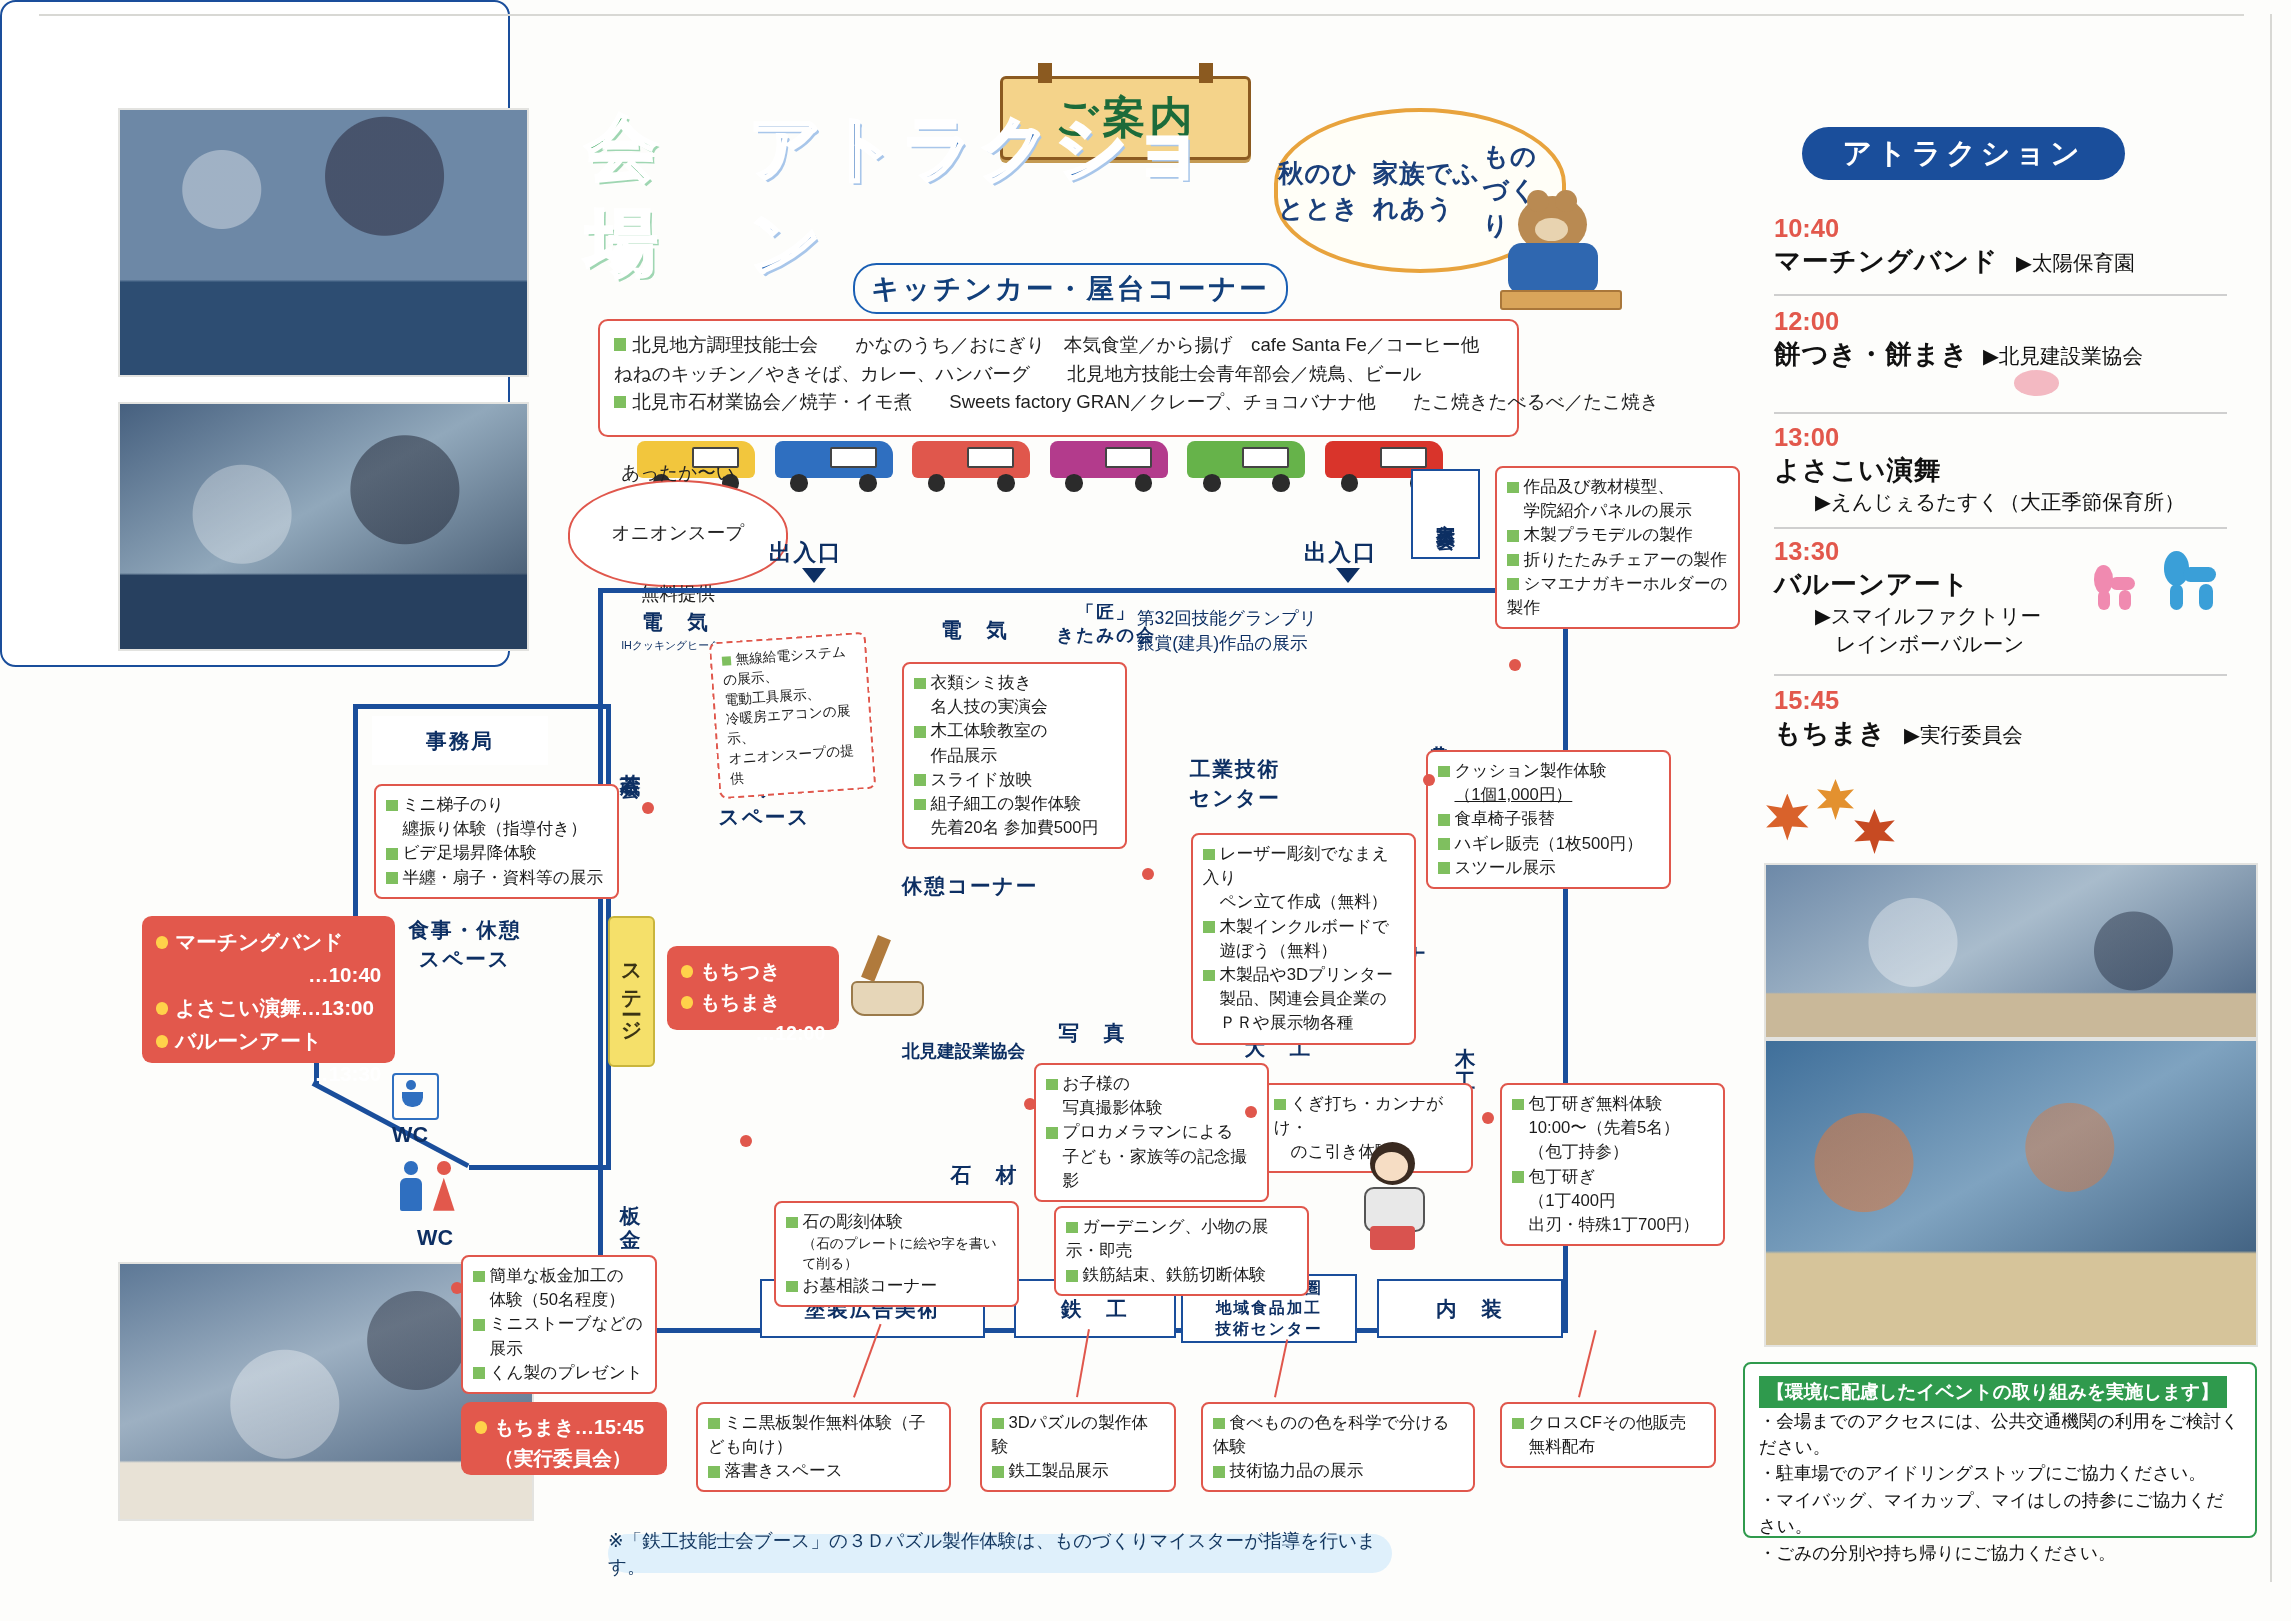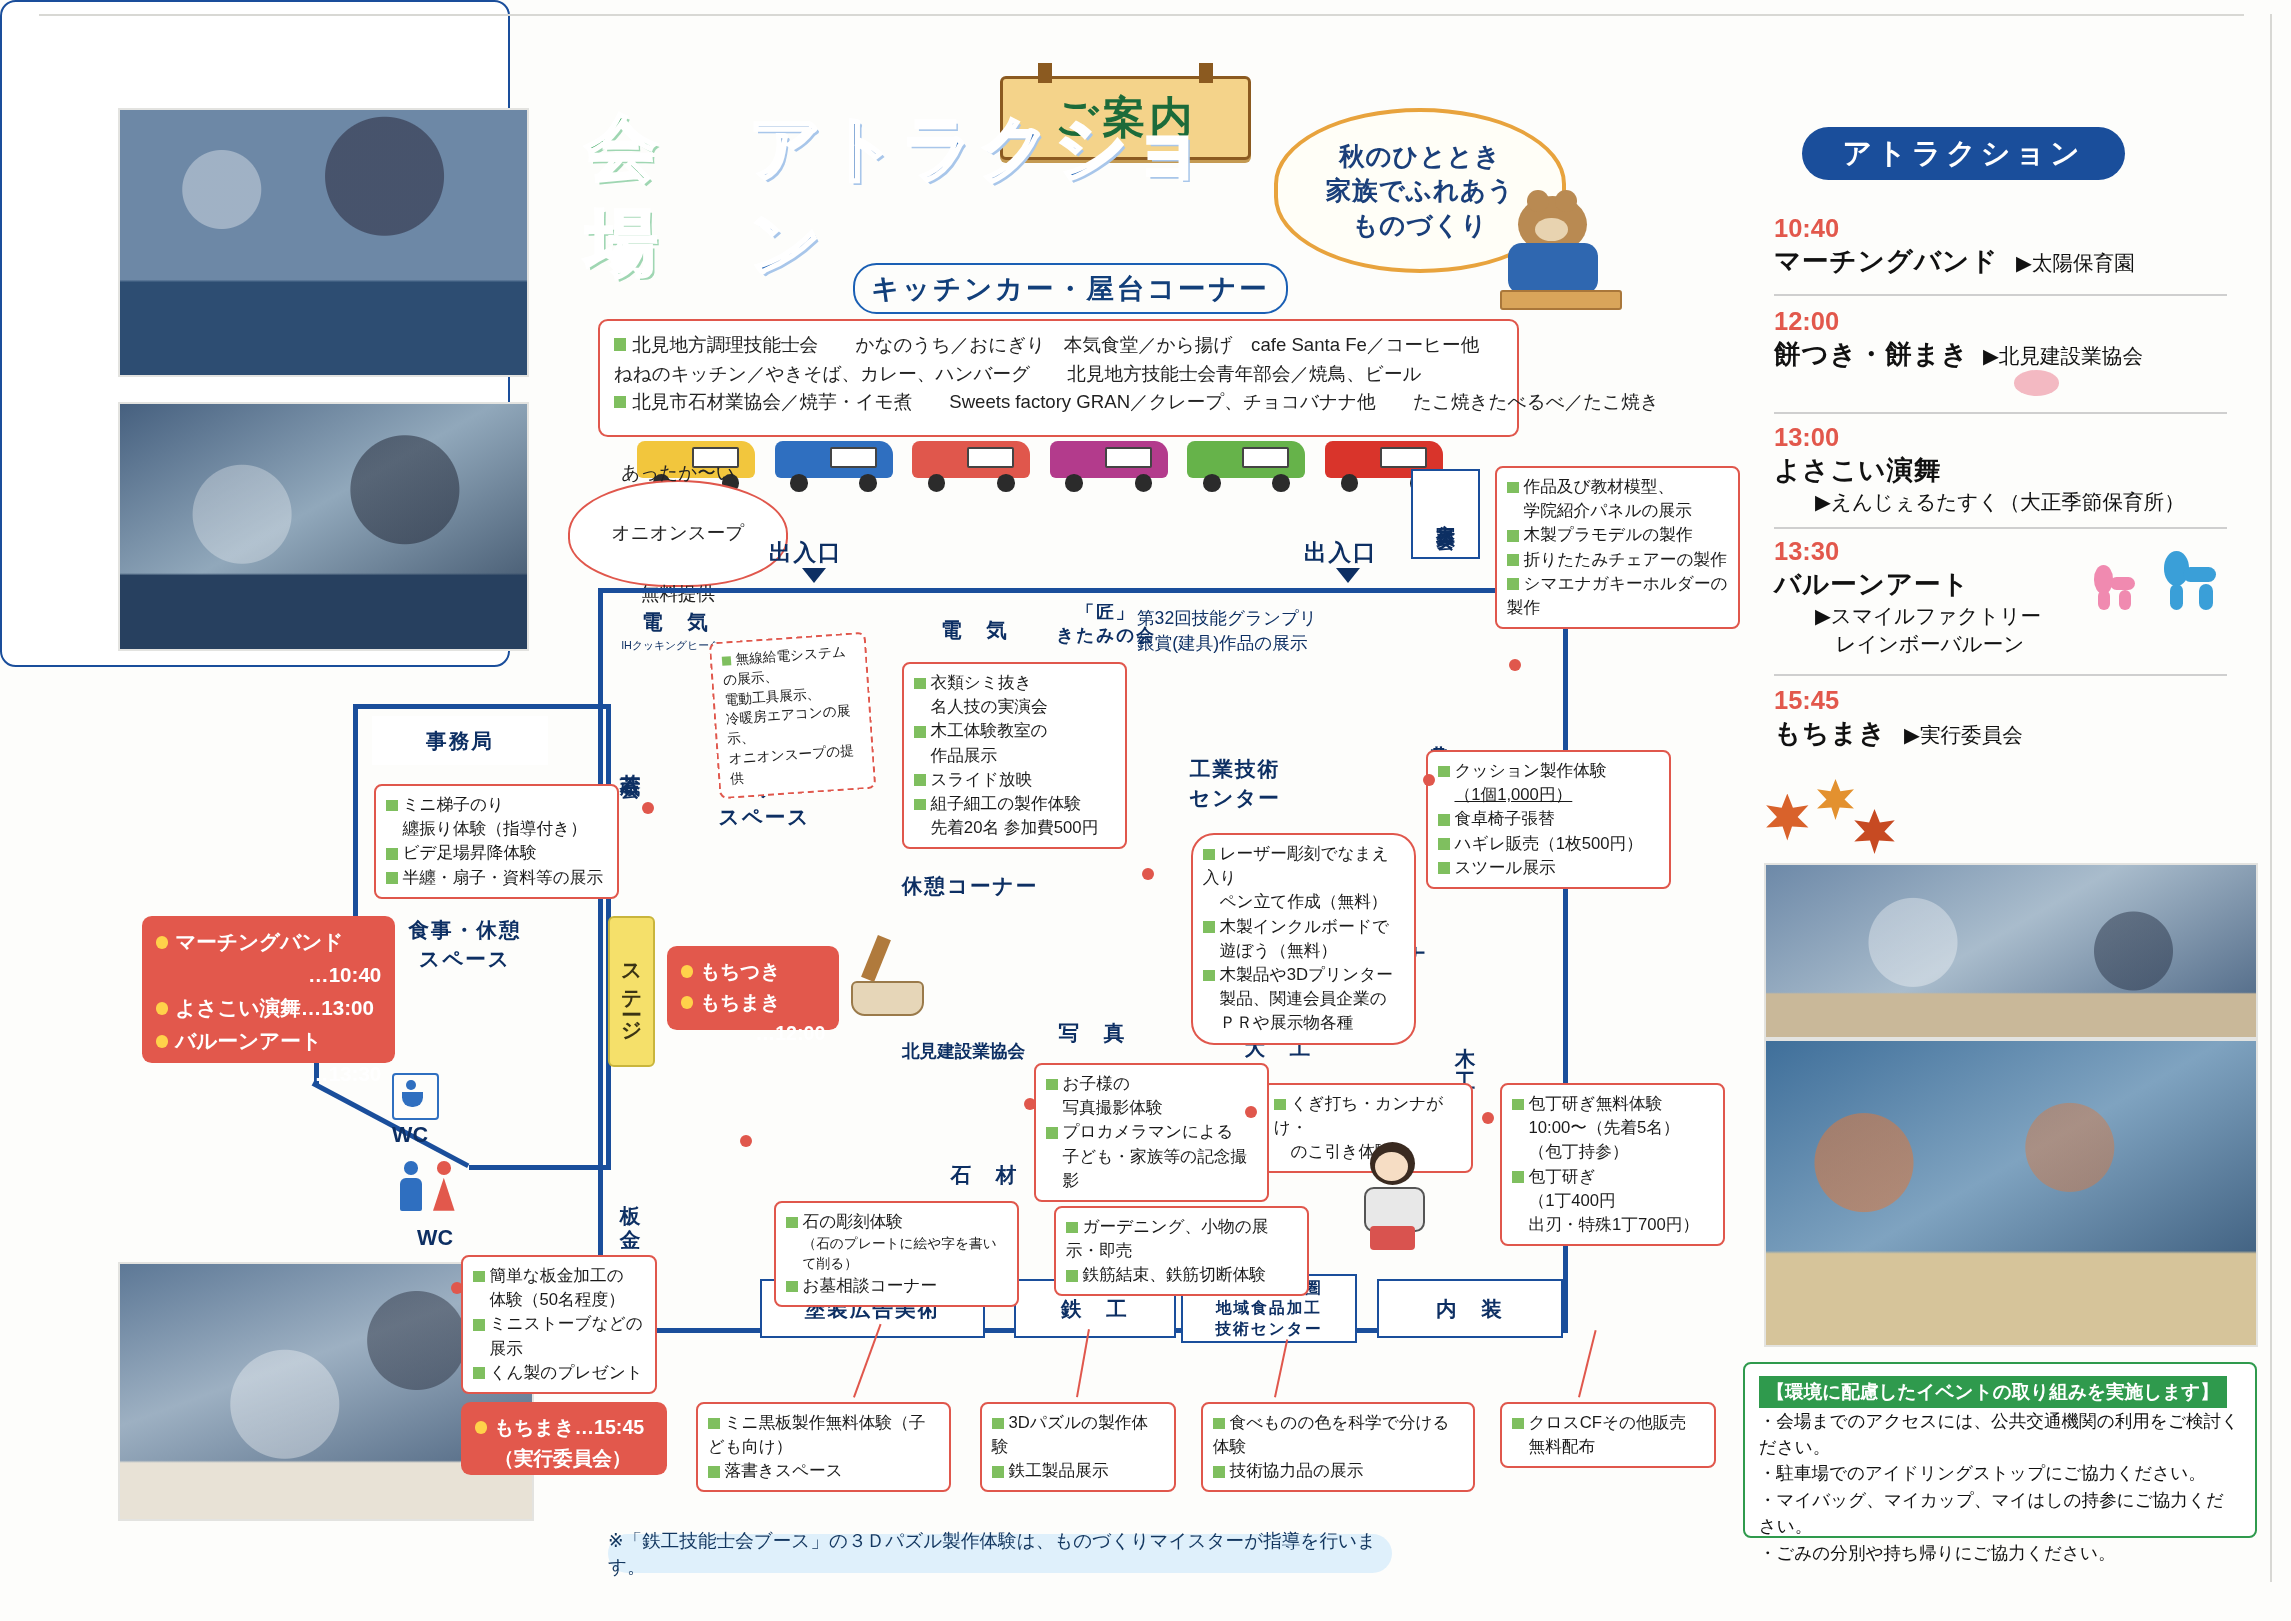--- a/index.html
+++ b/index.html
@@ -15,21 +15,21 @@
   #title-banner{left:1000px;top:76px;width:245px;height:78px;}
   .sign{position:relative;width:100%;height:100%;background:#f4d38a;border:3.9px solid #8b5a20;border-radius:5.9px;box-shadow:0 2.9px 0 #c49a52;display:flex;align-items:center;justify-content:center;}
   .sign span{font-size:43px;font-weight:bold;color:#1c6b3a;letter-spacing:3.9px;}
   .sign:before,.sign:after{content:"";position:absolute;top:-15.7px;width:13.7px;height:19.6px;background:#8b5a20;}
   .sign:before{left:35px;} .sign:after{right:35px;}
   #main-title{left:586px;top:147px;width:667px;height:98px;display:flex;align-items:center;}
   #main-title .t{font-size:71px;font-weight:bold;color:#1f9b4a;-webkit-text-stroke:2.9px #ffffff;letter-spacing:3.9px;text-shadow:2.9px 2.9px 0 #9fd6b2;}
   #main-title .t2{color:#1a5fb4;text-shadow:2.9px 2.9px 0 #a8c6ea;}
   #sub-title{left:853px;top:263px;width:431px;height:47px;border:2px solid #1a5fb4;border-radius:23.5px;display:flex;align-items:center;justify-content:center;}
   #sub-title span{font-size:27.4px;font-weight:bold;color:#123f7a;letter-spacing:2.9px;}
-  #autumn-bubble{left:1274px;top:108px;width:284px;height:157px;border:4.9px solid #e8a33d;border-radius:50%/46%;background:#fffef7;display:flex;flex-direction:column;align-items:center;justify-content:center;}
+  #autumn-bubble{left:1274px;top:108px;width:284px;height:157px;border:4.9px solid #e8a33d;border-radius:50%/46%;background:#fffef7;display:flex;flex-direction:row;align-items:center;justify-content:center;}
   #autumn-bubble div{font-size:25.5px;font-weight:bold;color:#1a3f7a;line-height:1.35;letter-spacing:1px;}
   
   #mascot{left:1500px;top:196px;width:118px;height:127px;}
   .bear-head{position:absolute;left:17.6px;top:0;width:69px;height:57px;background:#b98a52;border-radius:50%;}
   .bear-ear{position:absolute;width:21.6px;height:21.6px;background:#b98a52;border-radius:50%;top:-5.9px;}
   .bear-ear.l{left:9.8px;} .bear-ear.r{right:9.8px;}
   .bear-face{position:absolute;left:35px;top:21.6px;width:33px;height:23.5px;background:#e8d3b0;border-radius:50%;}
   .bear-body{position:absolute;left:7.8px;top:47px;width:90px;height:51px;background:#2f67b0;border-radius:13.7px;}
   .bear-board{position:absolute;left:0;top:94px;width:118px;height:15.7px;background:#d9a55a;border:2px solid #a9773a;border-radius:2.9px;}
   
@@ -303,21 +303,21 @@
     <div><span class="sq"></span><span>組子細工の製作体験</span></div>
     <div style="padding-left:16.7px;">先着20名 参加費500円</div>
   </div>
   <div class="callout" style="left:1495px;top:466px;width:245px;">
     <div><span class="sq"></span><span>作品及び教材模型、</span></div>
     <div style="padding-left:16.7px;">学院紹介パネルの展示</div>
     <div><span class="sq"></span><span>木製プラモデルの製作</span></div>
     <div><span class="sq"></span><span>折りたたみチェアーの製作</span></div>
     <div><span class="sq"></span><span>シマエナガキーホルダーの製作</span></div>
   </div>
-  <div class="callout" style="left:1191px;top:833px;width:225px;border-radius:23px;">
+  <div class="callout" style="left:1191px;top:833px;width:225px;">
     <div><span class="sq"></span><span>レーザー彫刻でなまえ入り</span></div>
     <div style="padding-left:16.7px;">ペン立て作成（無料）</div>
     <div><span class="sq"></span><span>木製インクルボードで</span></div>
     <div style="padding-left:16.7px;">遊ぼう（無料）</div>
     <div><span class="sq"></span><span>木製品や3Dプリンター</span></div>
     <div style="padding-left:16.7px;">製品、関連会員企業の</div>
     <div style="padding-left:16.7px;">ＰＲや展示物各種</div>
   </div>
   <div class="callout" style="left:1426px;top:750px;width:245px;">
     <div><span class="sq"></span><span>クッション製作体験</span></div>

